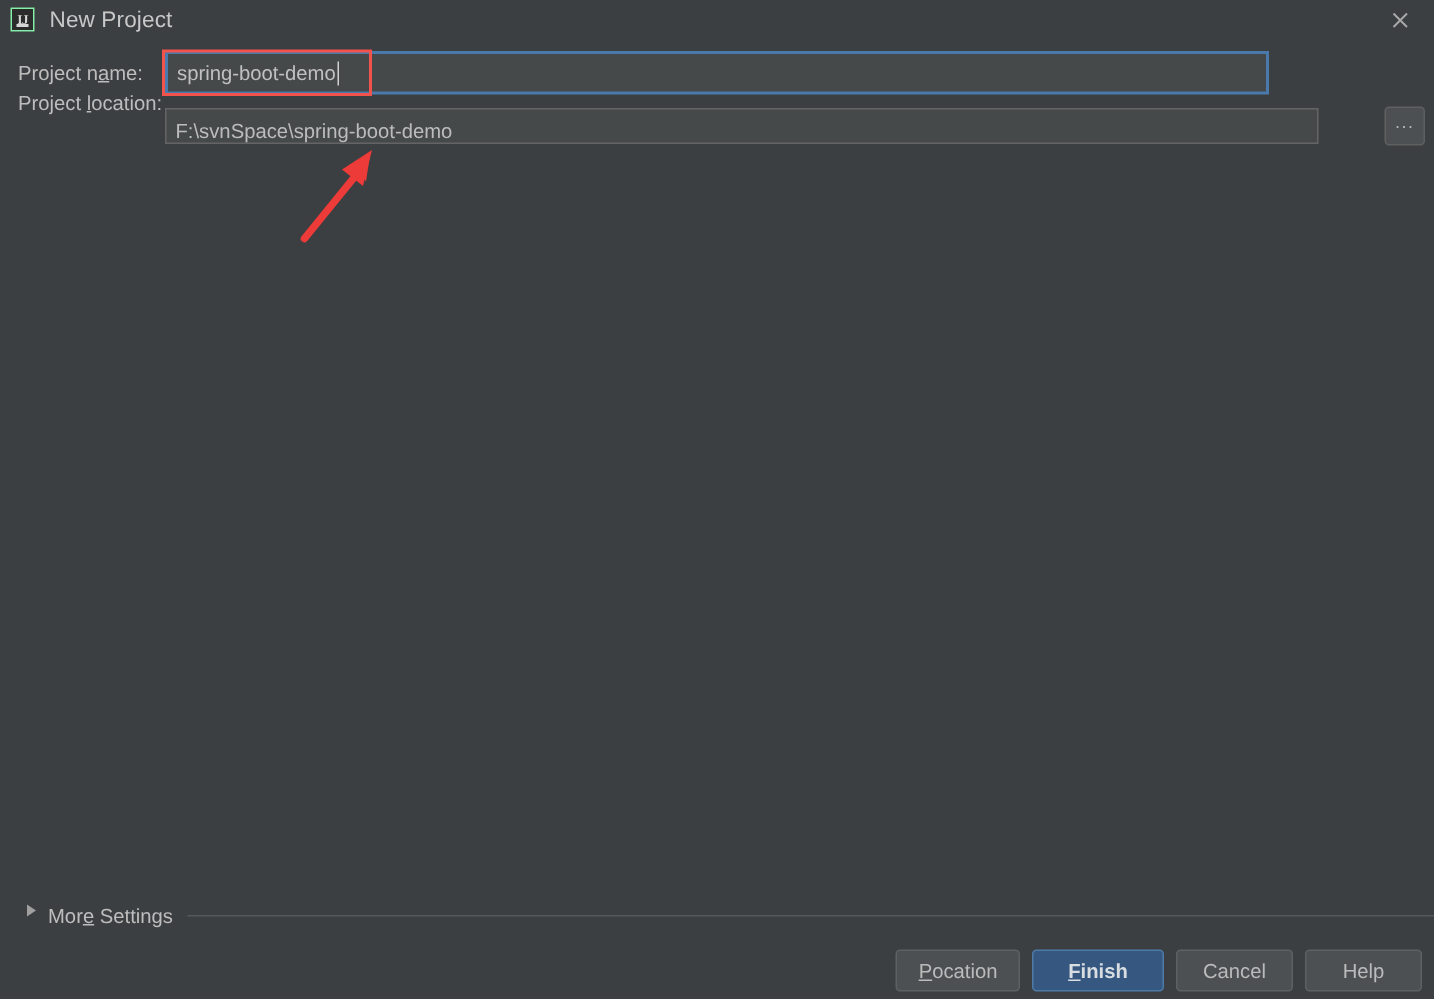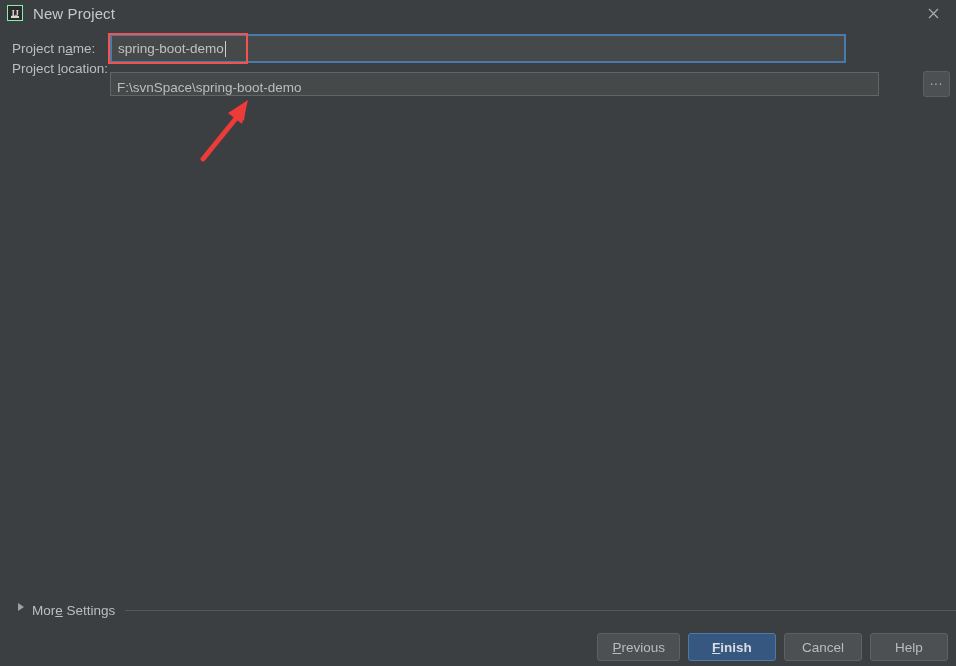--- a/index.html
+++ b/index.html
@@ -273,21 +273,21 @@
     <span id="disclosure-triangle"></span>
     <span id="more-settings-label"><span>Mor</span><span class="mnem">e</span><span> Settings</span></span>
   </div>
   <div id="more-settings-rule"></div>
 </div>
 
 <div id="button-bar">
   <div class="dlg-button">
       <span></span>
       <span class="mnem">P</span>
-      <span>revious</span>
+      <span>ocation</span>
     </div>
 
   <div class="dlg-button default">
       <span></span>
       <span class="mnem">F</span>
       <span>inish</span>
     </div>
 
   <div class="dlg-button">
       <span>Cancel</span>

